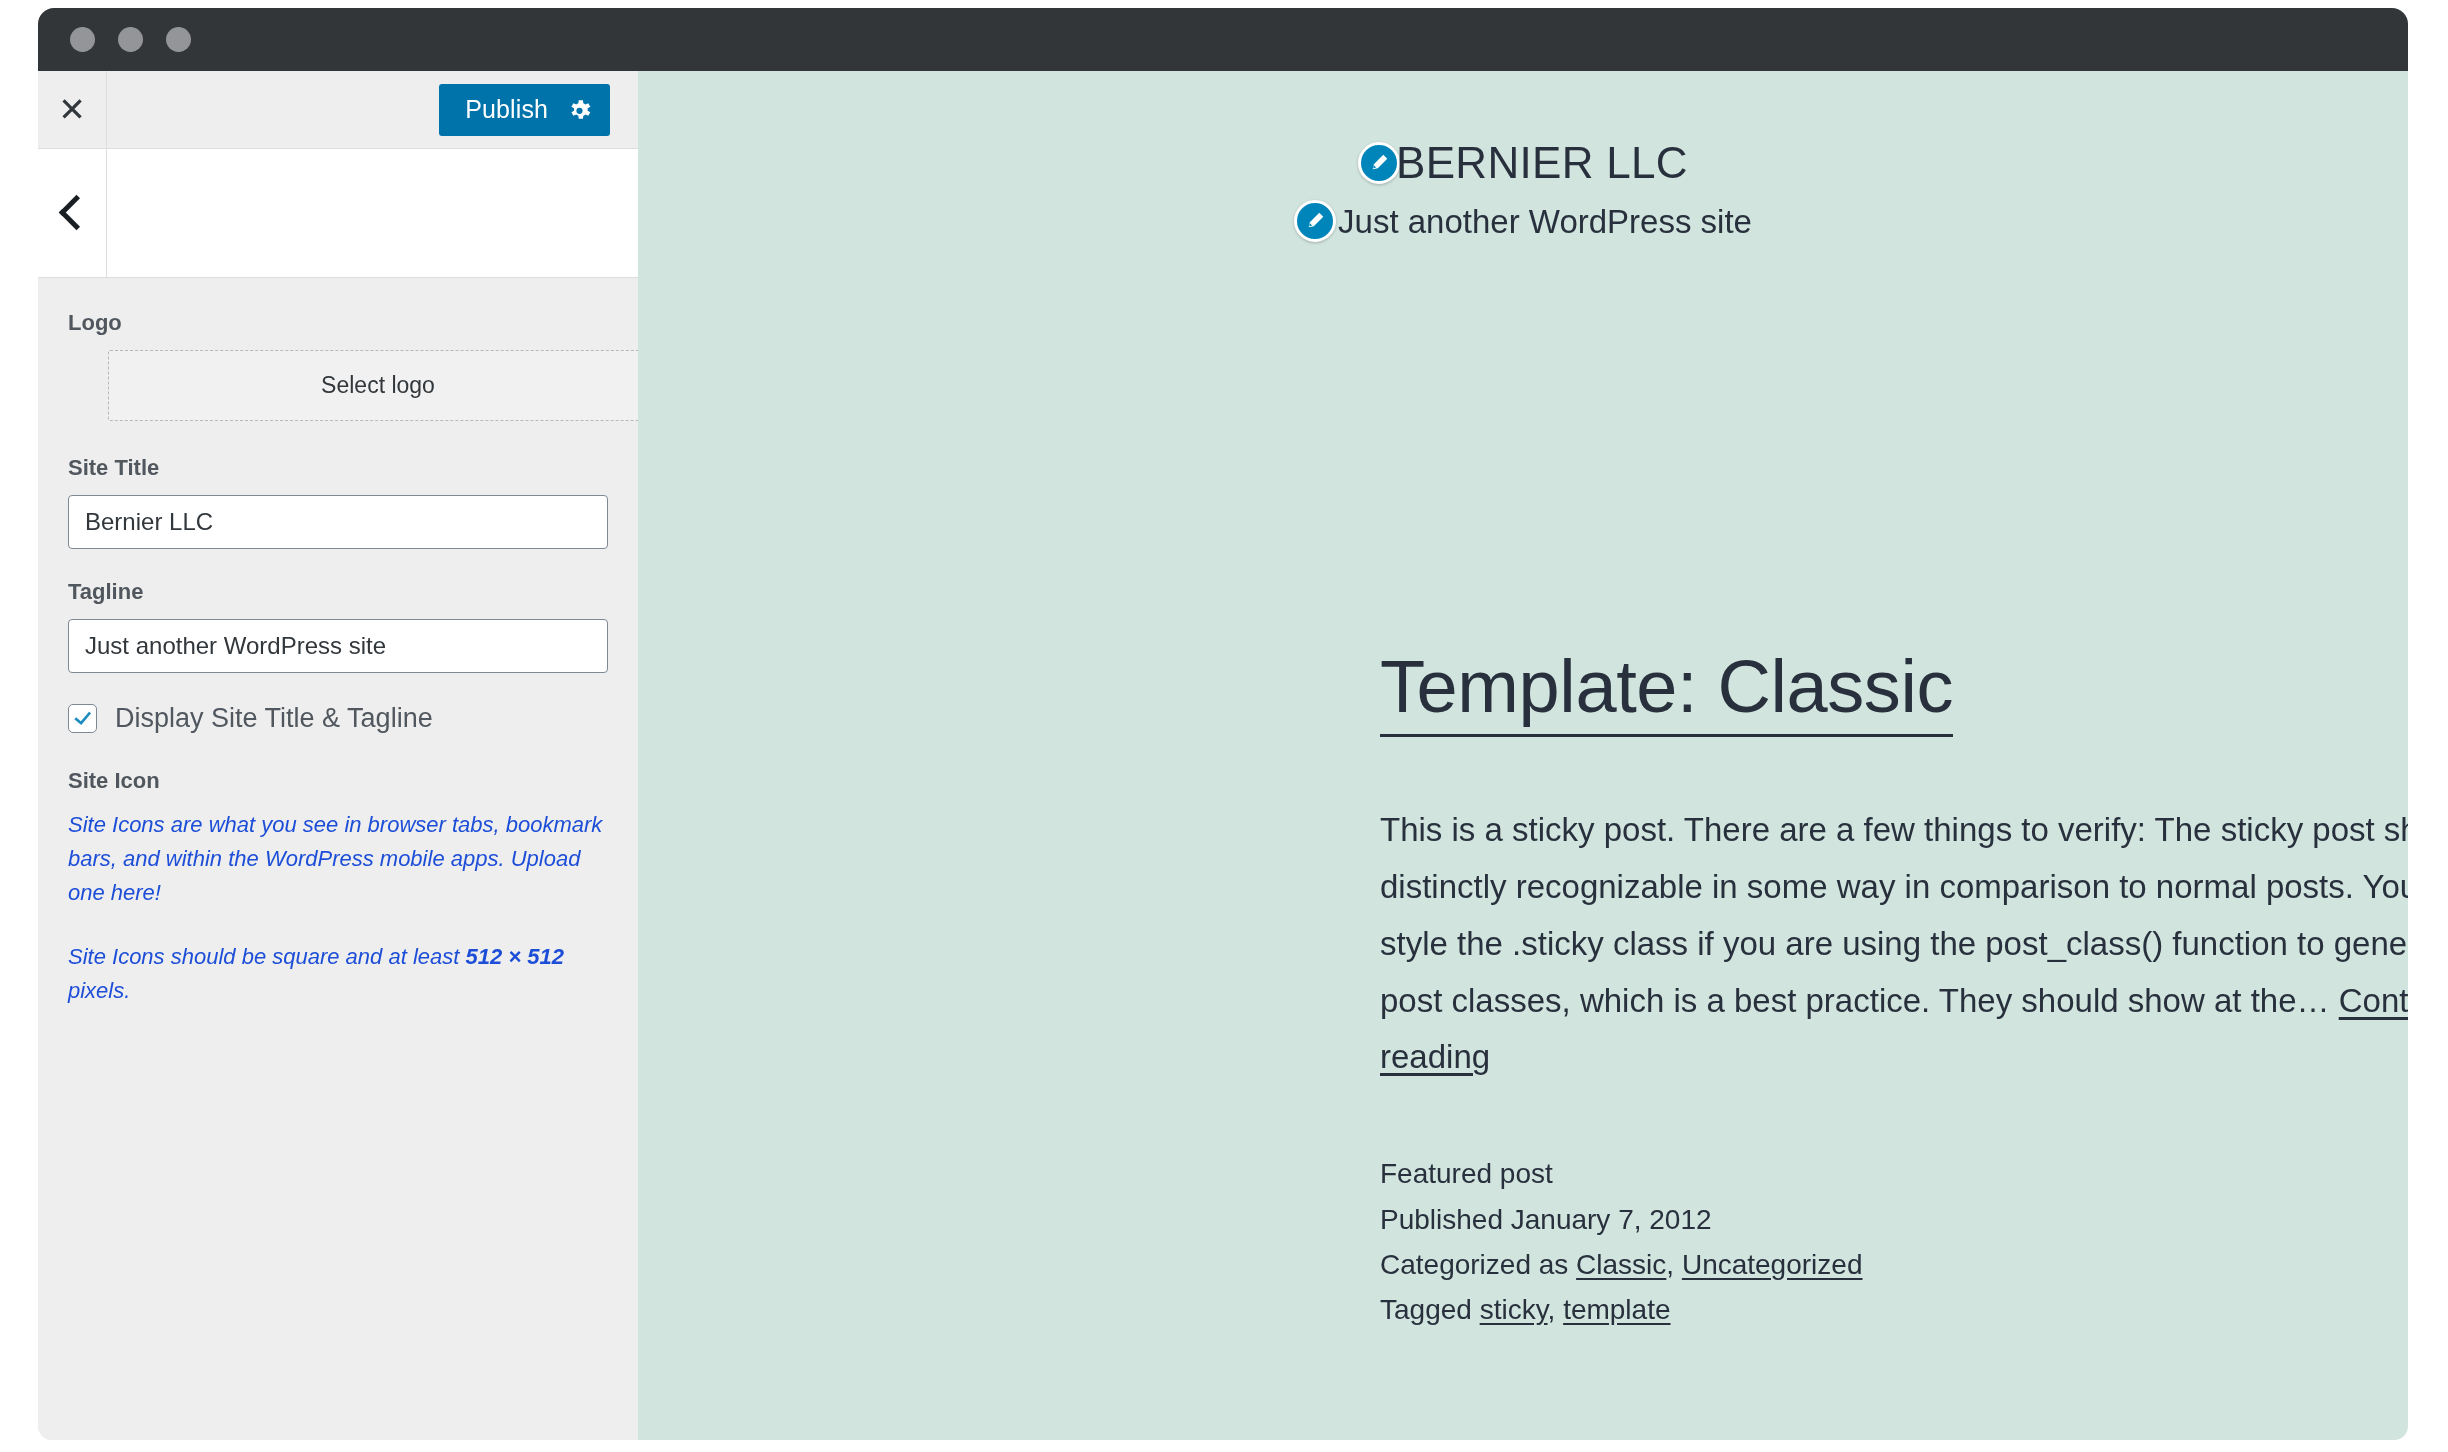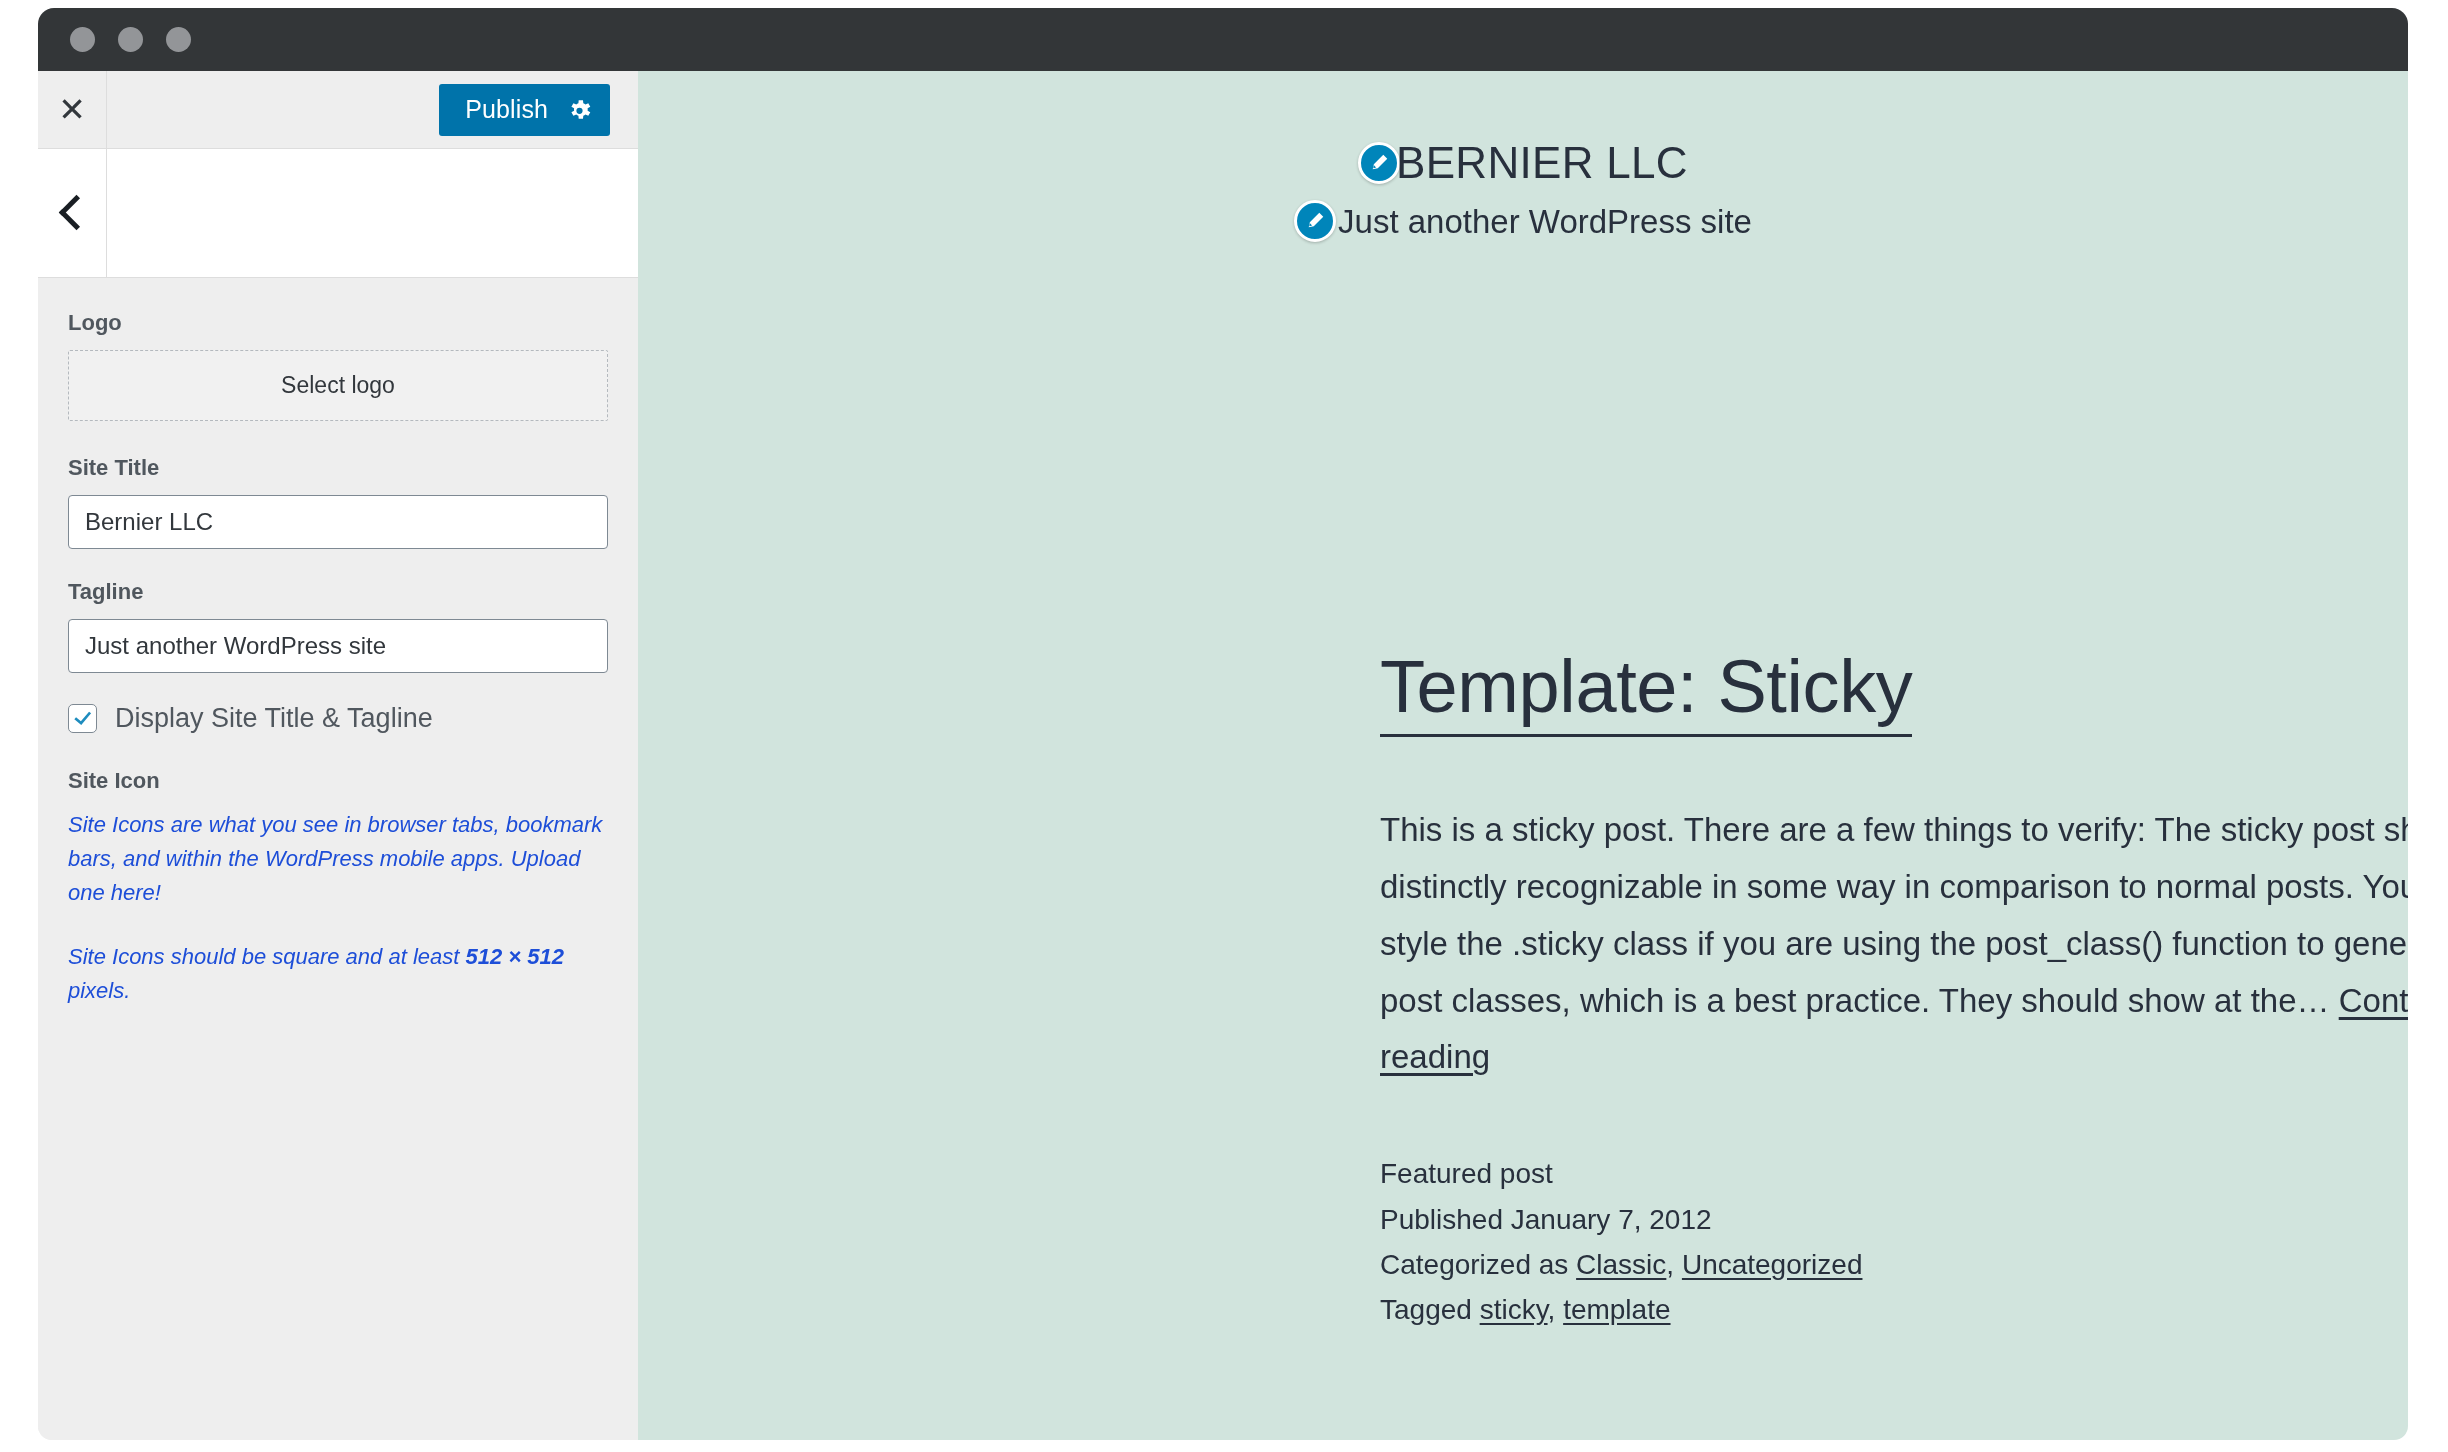--- a/index.html
+++ b/index.html
@@ -188,20 +188,21 @@
     box-sizing: border-box;
     border: 1px dashed #b4b9be;
     background: #f1f1f1;
     color: #32373c;
     font-size: 23px;
     font-family: "Liberation Sans", sans-serif;
     text-align: center;
     padding: 21px 0;
     cursor: pointer;
     border-radius: 2px;
+    margin-left: 40px;
   }
   .text-input {
     display: block;
     width: 100%;
     box-sizing: border-box;
     border: 1px solid #7e8993;
     border-radius: 4px;
     background: #ffffff;
     font-size: 24px;
     font-family: "Liberation Sans", sans-serif;
@@ -437,21 +438,21 @@
           <span class="edit-pin tag">
             <svg width="22" height="22" viewBox="0 0 20 20" aria-hidden="true">
               <path fill="#ffffff" d="M13.9 2.5l3.6 3.6-8.6 8.6-4.6 1 1-4.6 8.6-8.6zm-8.5 9.6l-.6 2.6 2.6-.6-2-2z"></path>
             </svg>
           </span>
           <span class="site-tagline">Just another WordPress site</span>
         </div>
       </div>
 
       <div class="entry">
-        <h1 style="margin:0"><span class="entry-title">Template: Sticky</span></h1>
+        <h1 style="margin:0"><span class="entry-title">Template: Classic</span></h1>
 
         <p class="entry-body"><span>This is a sticky post. There are a few things to verify: The sticky post should be distinctly recognizable in some way in comparison to normal posts. You can style the .sticky class if you are using the post_class() function to generate your post classes, which is a best practice. They should show at the… </span><span class="cont-link">Continue reading</span></p>
 
         <div class="entry-meta">
           <div>Featured post</div>
           <div>Published January 7, 2012</div>
           <div><span>Categorized as </span><a>Classic</a><span>, </span><a>Uncategorized</a></div>
           <div><span>Tagged </span><a>sticky</a><span>, </span><a>template</a></div>
         </div>
       </div>

